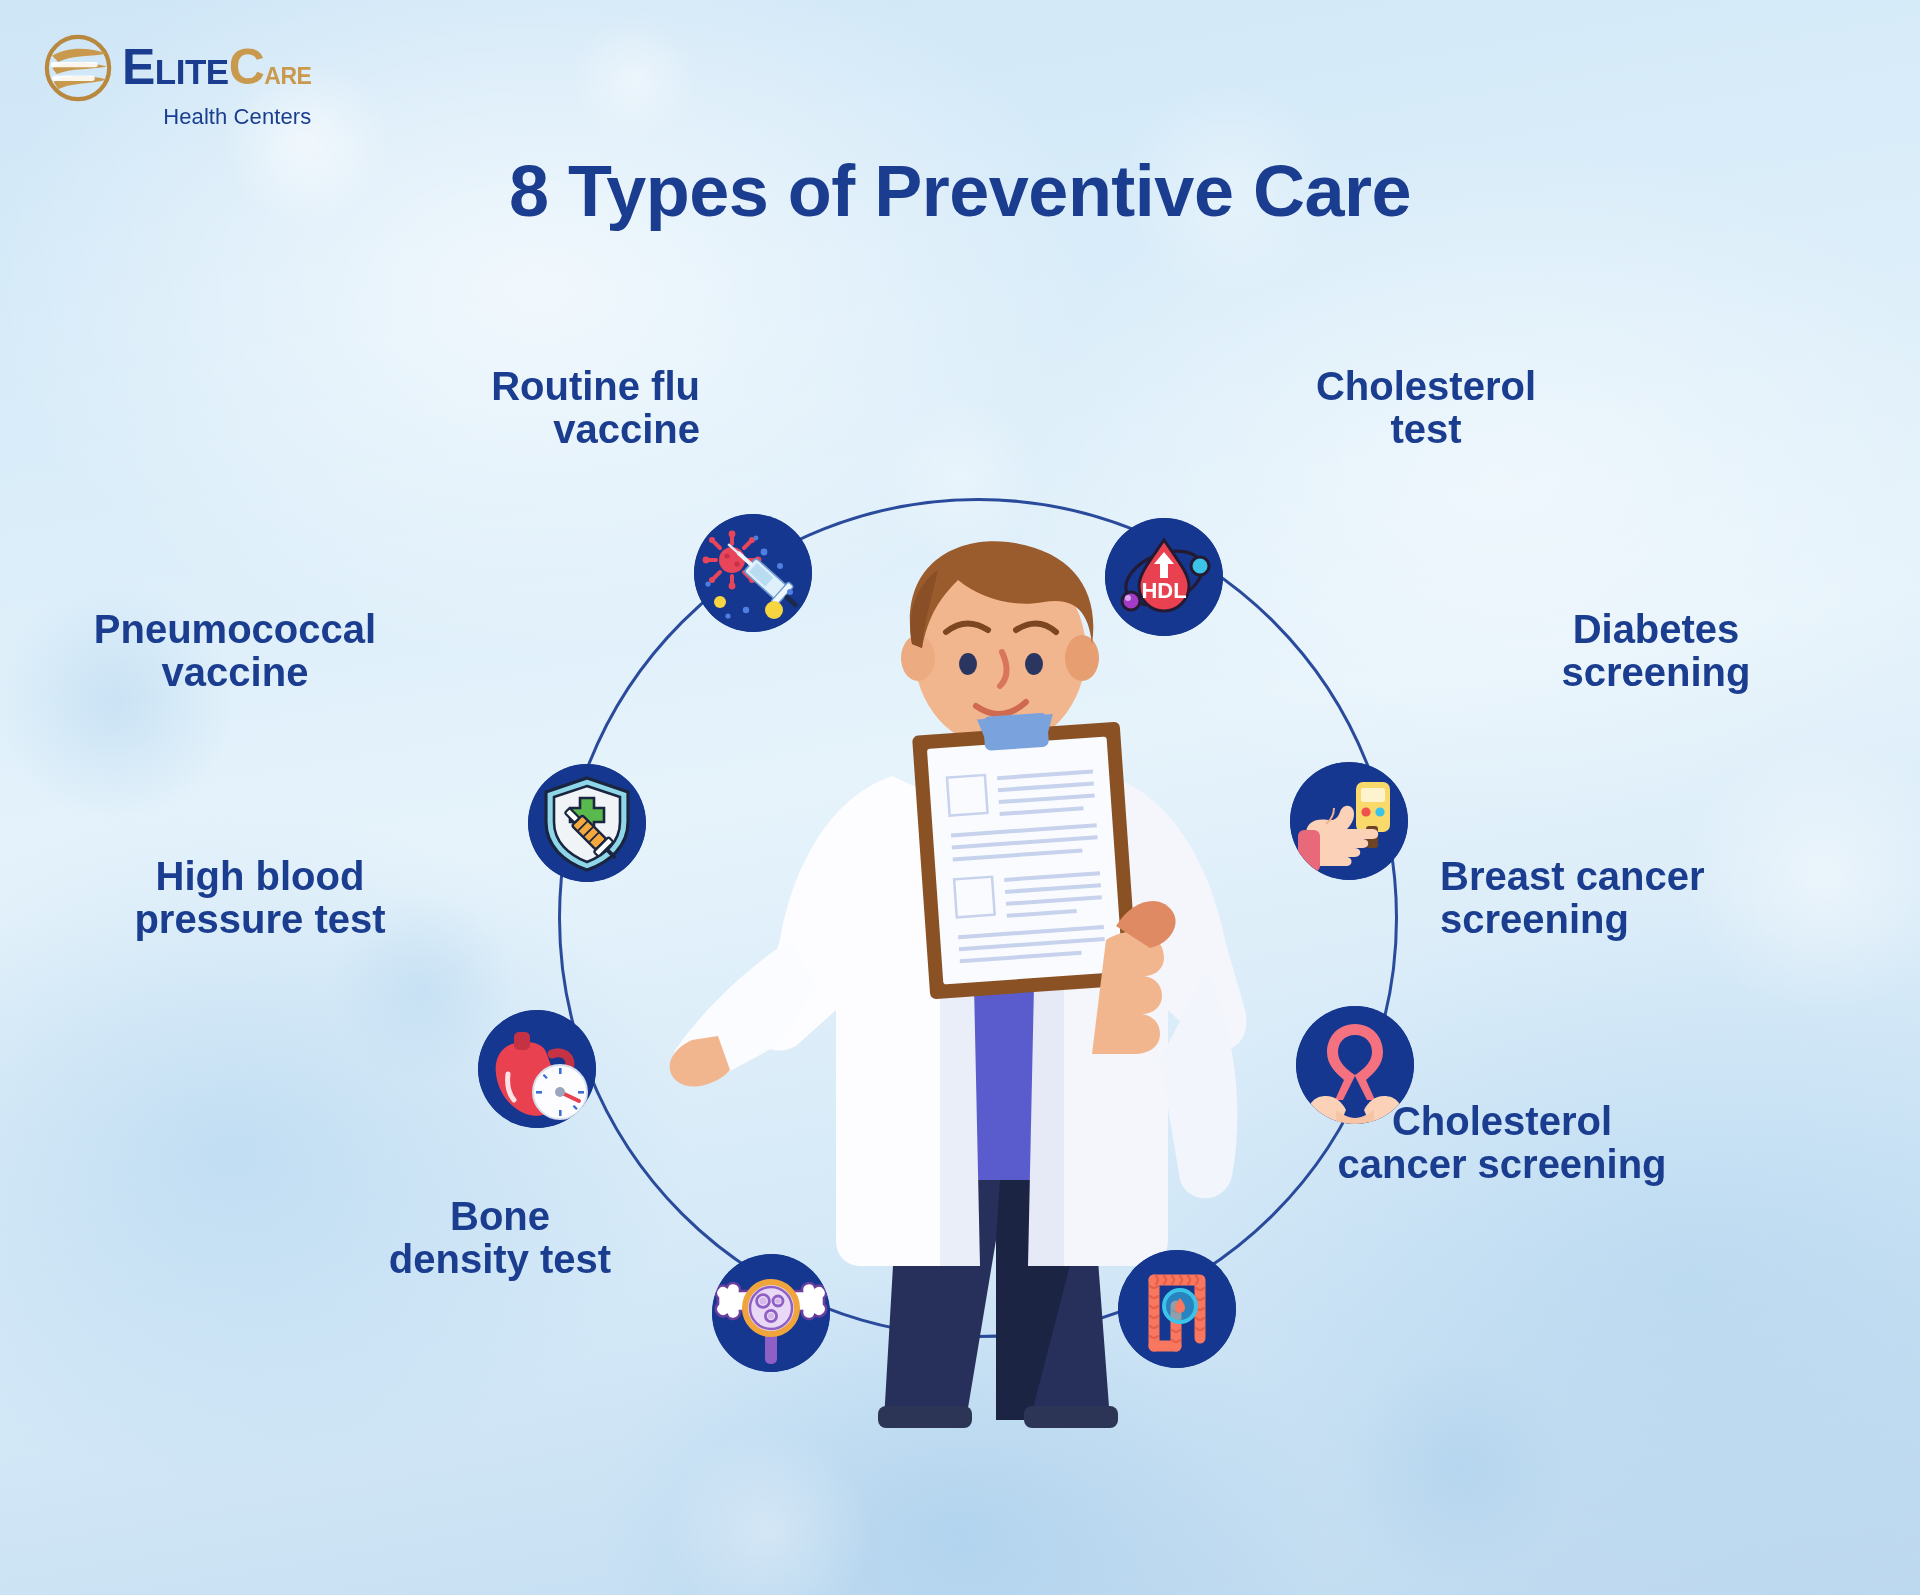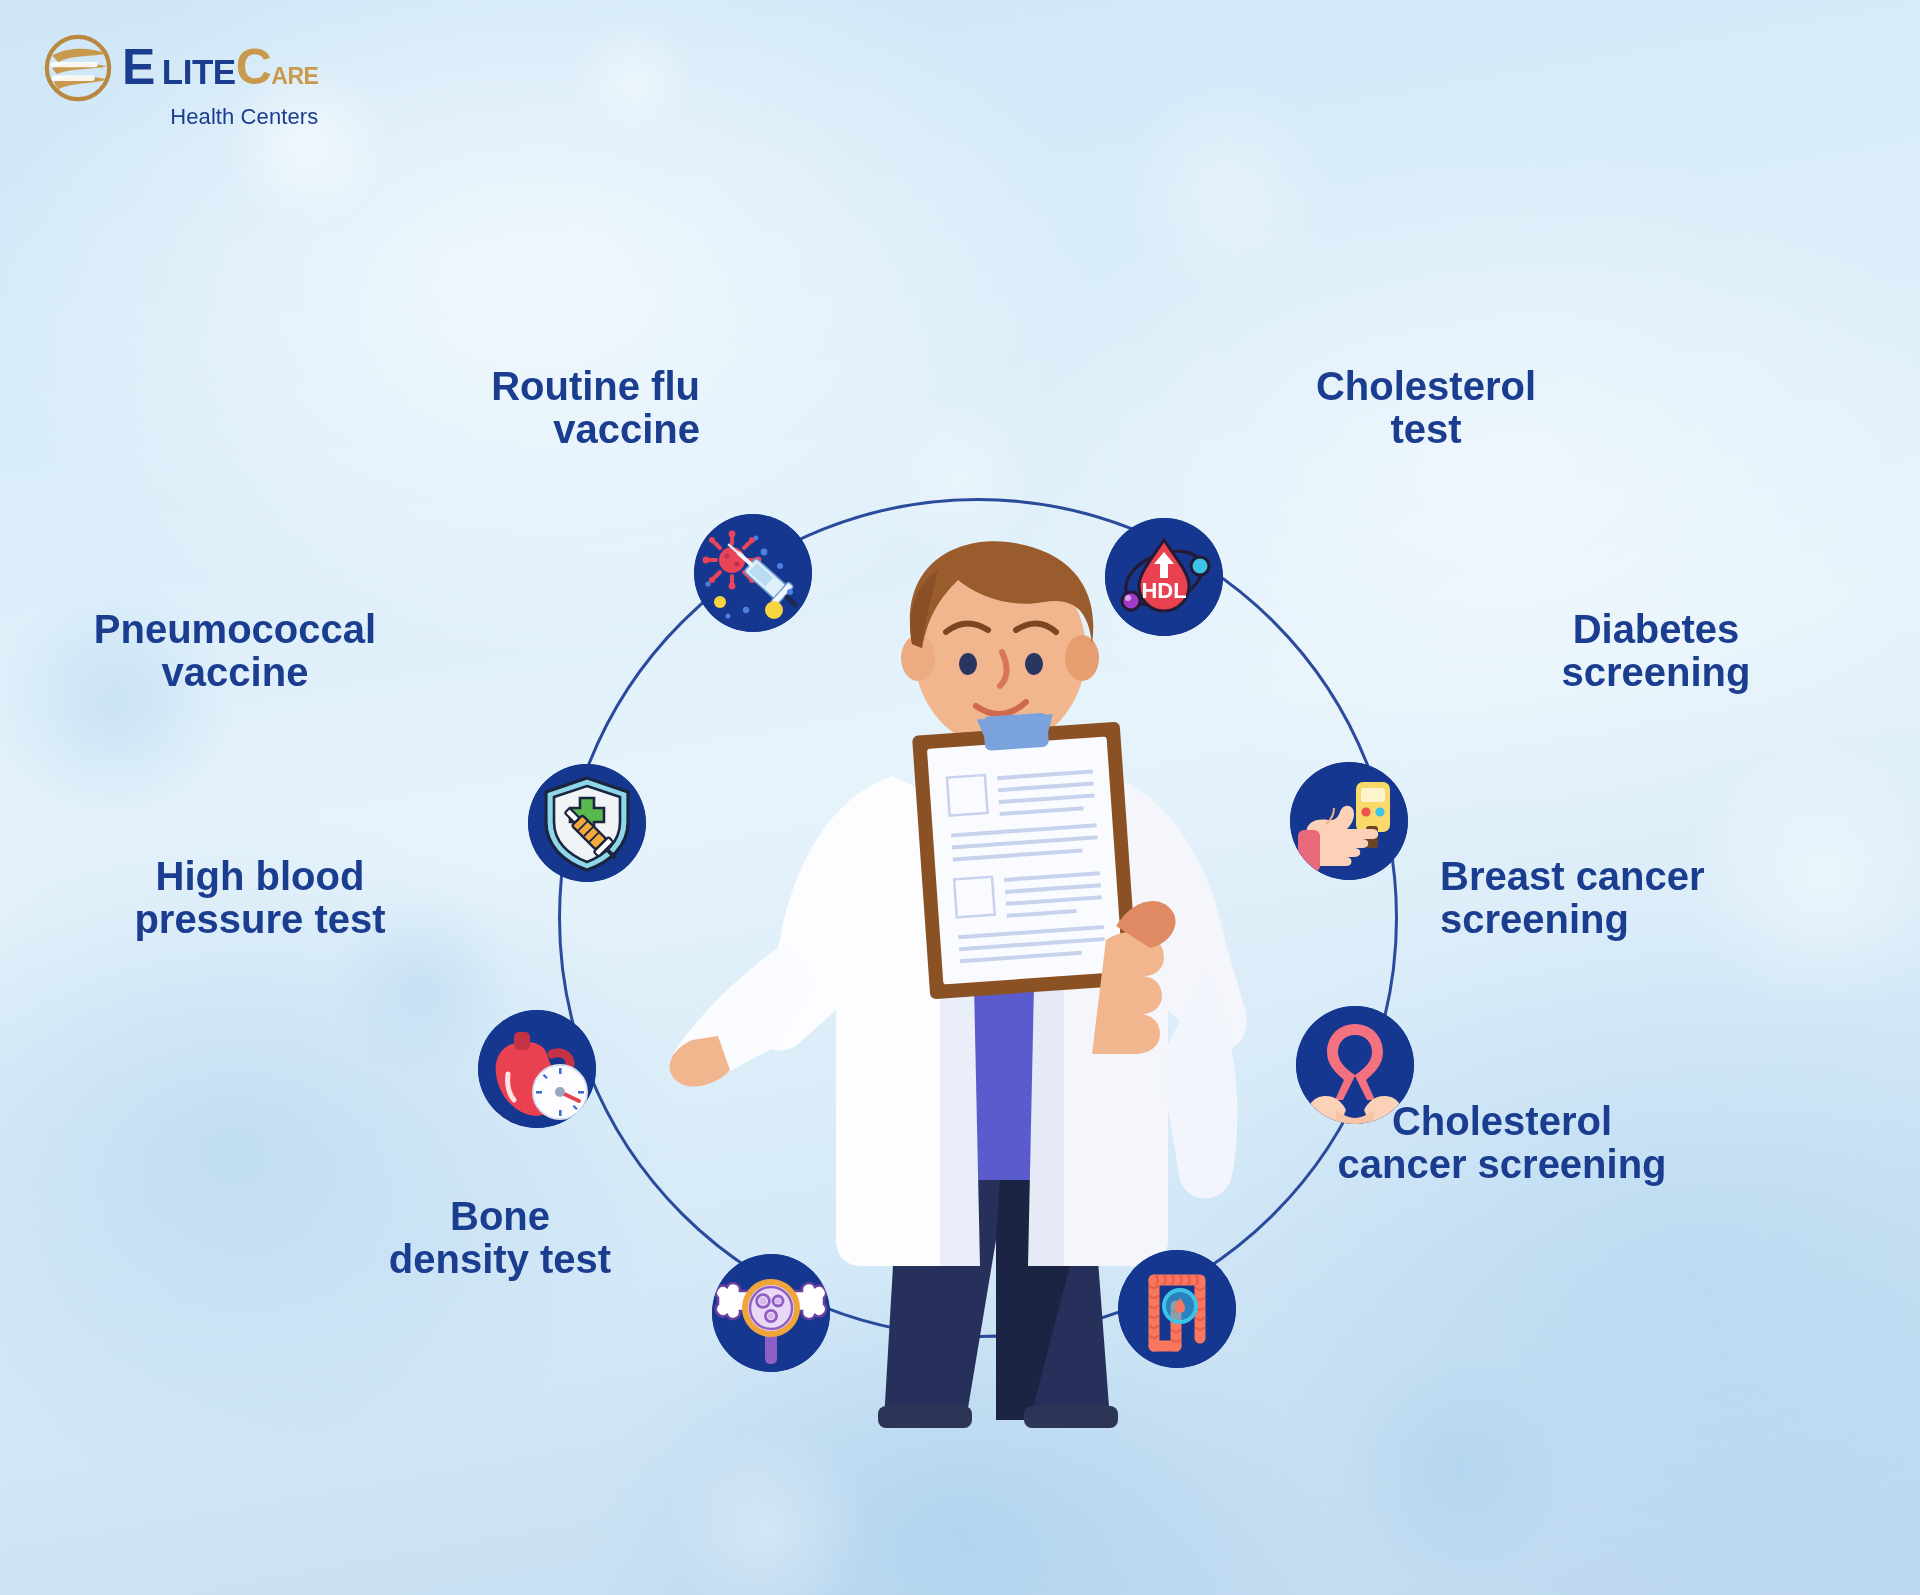--- a/index.html
+++ b/index.html
@@ -97,25 +97,26 @@
   <div id="logo">
     <svg class="mark" viewBox="0 0 100 104">
       <circle cx="50" cy="52" r="41" fill="none" stroke="#b8883f" stroke-width="5.5"></circle>
       <path d="M16 36 C36 23, 66 25, 88 33 C70 37, 42 35, 24 44 Z" fill="#c99a4e"></path>
       <path d="M16 52 C36 41, 68 44, 88 50 C70 54, 40 52, 22 60 Z" fill="#c99a4e"></path>
       <path d="M18 70 C38 59, 68 62, 88 67 C70 73, 40 71, 24 80 Z" fill="#c99a4e"></path>
       <rect x="14" y="44" width="62" height="7" rx="3.5" fill="#ffffff" opacity=".9"></rect>
       <rect x="16" y="62" width="56" height="7" rx="3.5" fill="#ffffff" opacity=".9"></rect>
     </svg>
     <div class="words">
-      <div class="wordmark"><span style="color: rgb(27, 61, 143); font-size: 50px; font-weight: 700;">E</span><span style="color: rgb(27, 61, 143); font-size: 35px; font-weight: 700; margin-left: 7px;">LITE</span><span style="color: rgb(201, 154, 78); font-size: 50px; font-weight: 700;">C</span><span style="color: rgb(201, 154, 78); font-size: 23px; font-weight: 700;">ARE</span></div>
+      <div class="wordmark"><span style="color: rgb(27, 61, 143); font-size: 50px; font-weight: 700;">E</span><span style="color: rgb(27, 61, 143); font-size: 35px; font-weight: 700;">LITE</span><span style="color: rgb(201, 154, 78); font-size: 50px; font-weight: 700;">C</span><span style="color: rgb(201, 154, 78); font-size: 23px; font-weight: 700;">ARE</span></div>
       <div class="subwords">Health Centers</div>
     </div>
   </div>
 
+  <div id="title">8 Types of Preventive Care</div>
 
   <div id="ring"></div>
 
   <div id="doctor">
     <svg viewBox="0 0 720 900" width="720" height="900">
 
       <path d="M258 640 L452 640 L470 880 L390 880 L356 700 L326 880 L244 880 Z" fill="#26305a"></path>
       <path d="M356 700 L356 880 L390 880 L452 640 L360 640 Z" fill="#1c2443"></path>
 
       <rect x="238" y="866" width="94" height="22" rx="8" fill="#2c3556"></rect>

